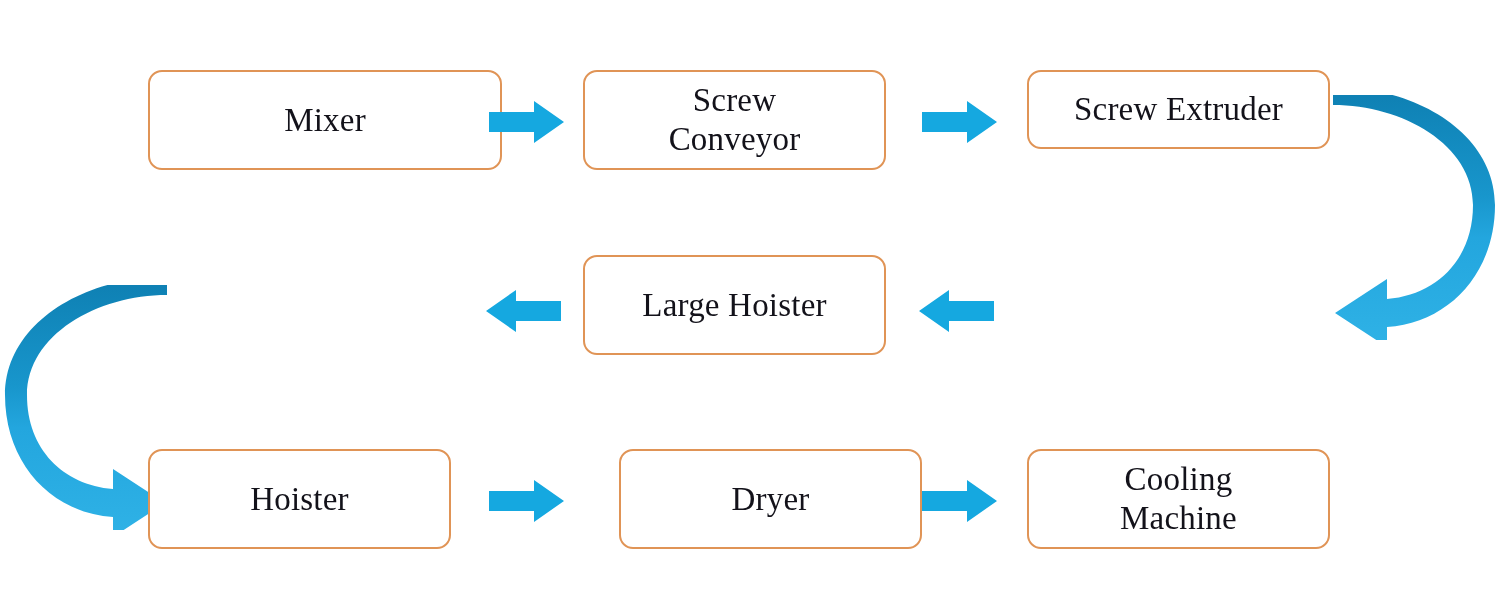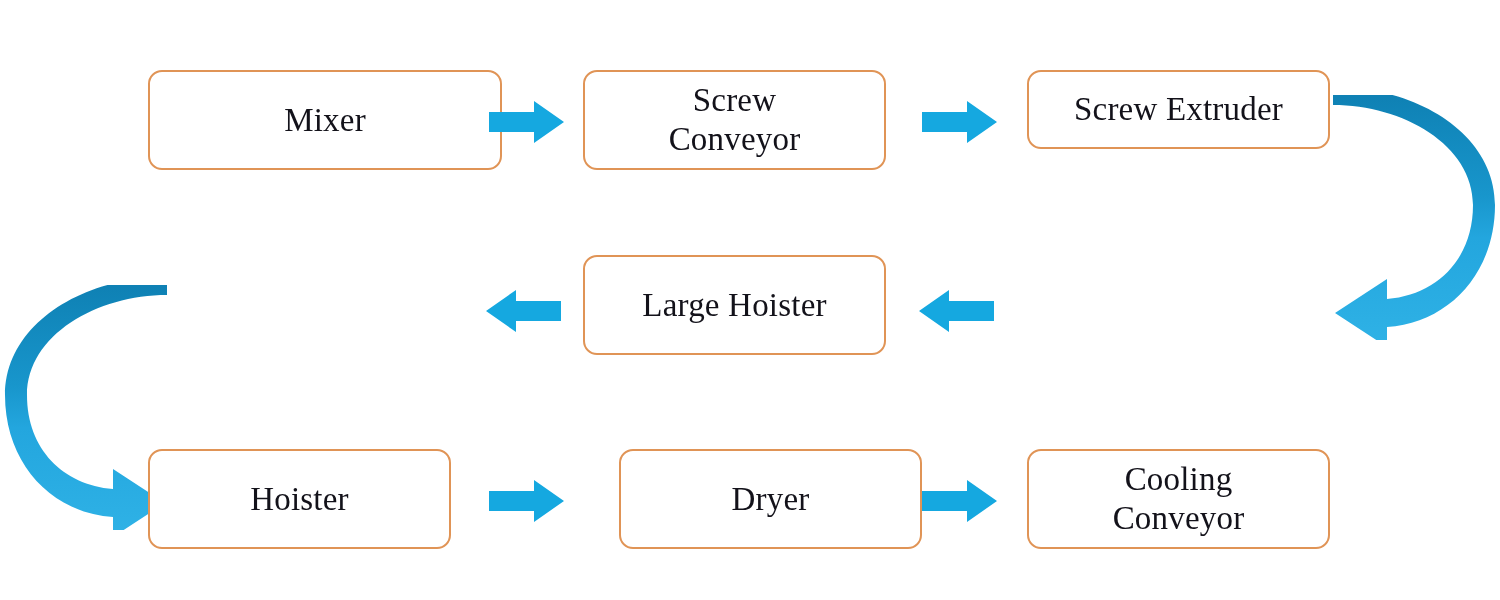--- a/index.html
+++ b/index.html
@@ -141,16 +141,16 @@
   <div class="node" style="left:583px; top:449px; width:303px; height:100px;margin-left:36px;">
     <span class="node-label">Dryer</span>
   </div>
 
   <svg class="straight-arrow" style="left:922px; top:479px;" width="76" height="44" viewBox="0 0 76 44">
     <polygon points="0,12 45,12 45,1 75,22 45,43 45,32 0,32" fill="#15A8E0"></polygon>
   </svg>
 
   <div class="node" style="left:1027px; top:449px; width:303px; height:100px;">
     <span class="node-label">Cooling
-Conveyor</span>
+Machine</span>
   </div>
 
 </div>
 
 </body></html>

